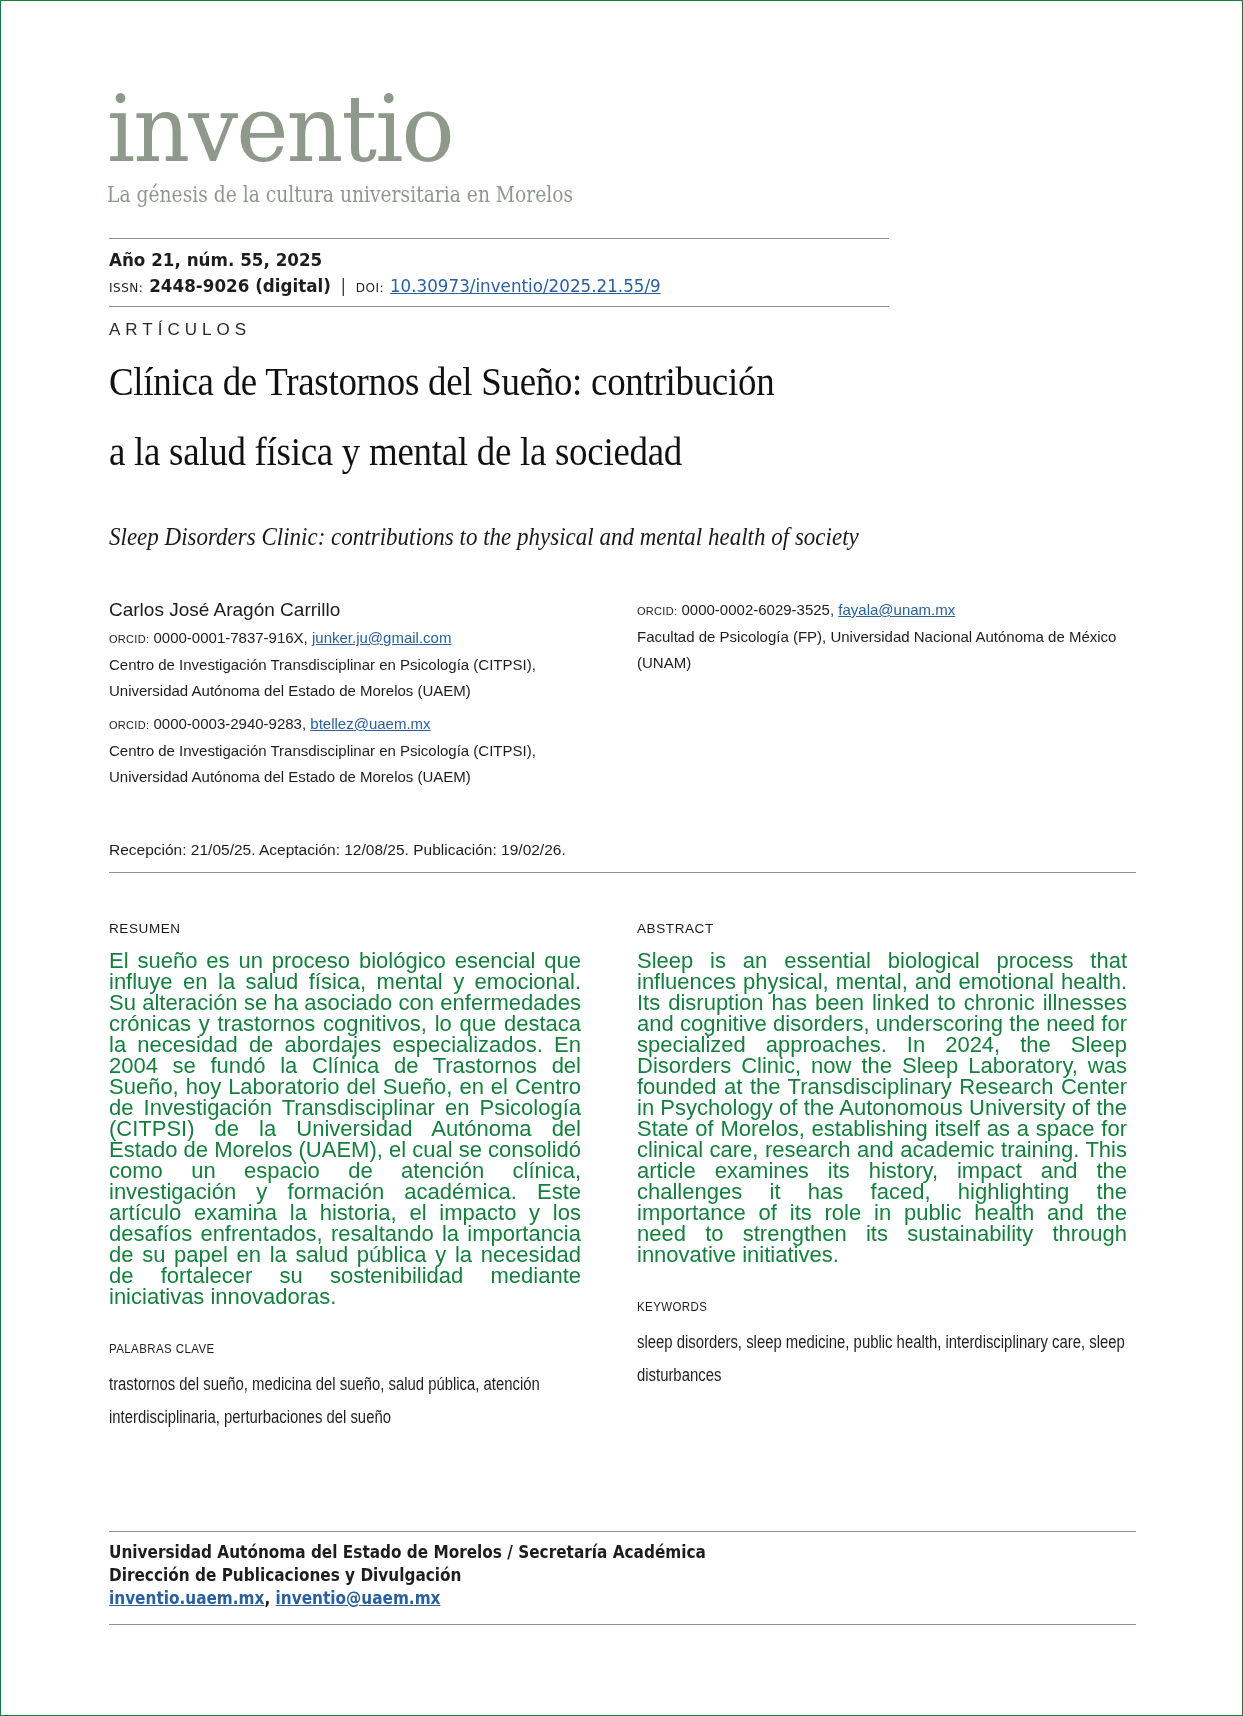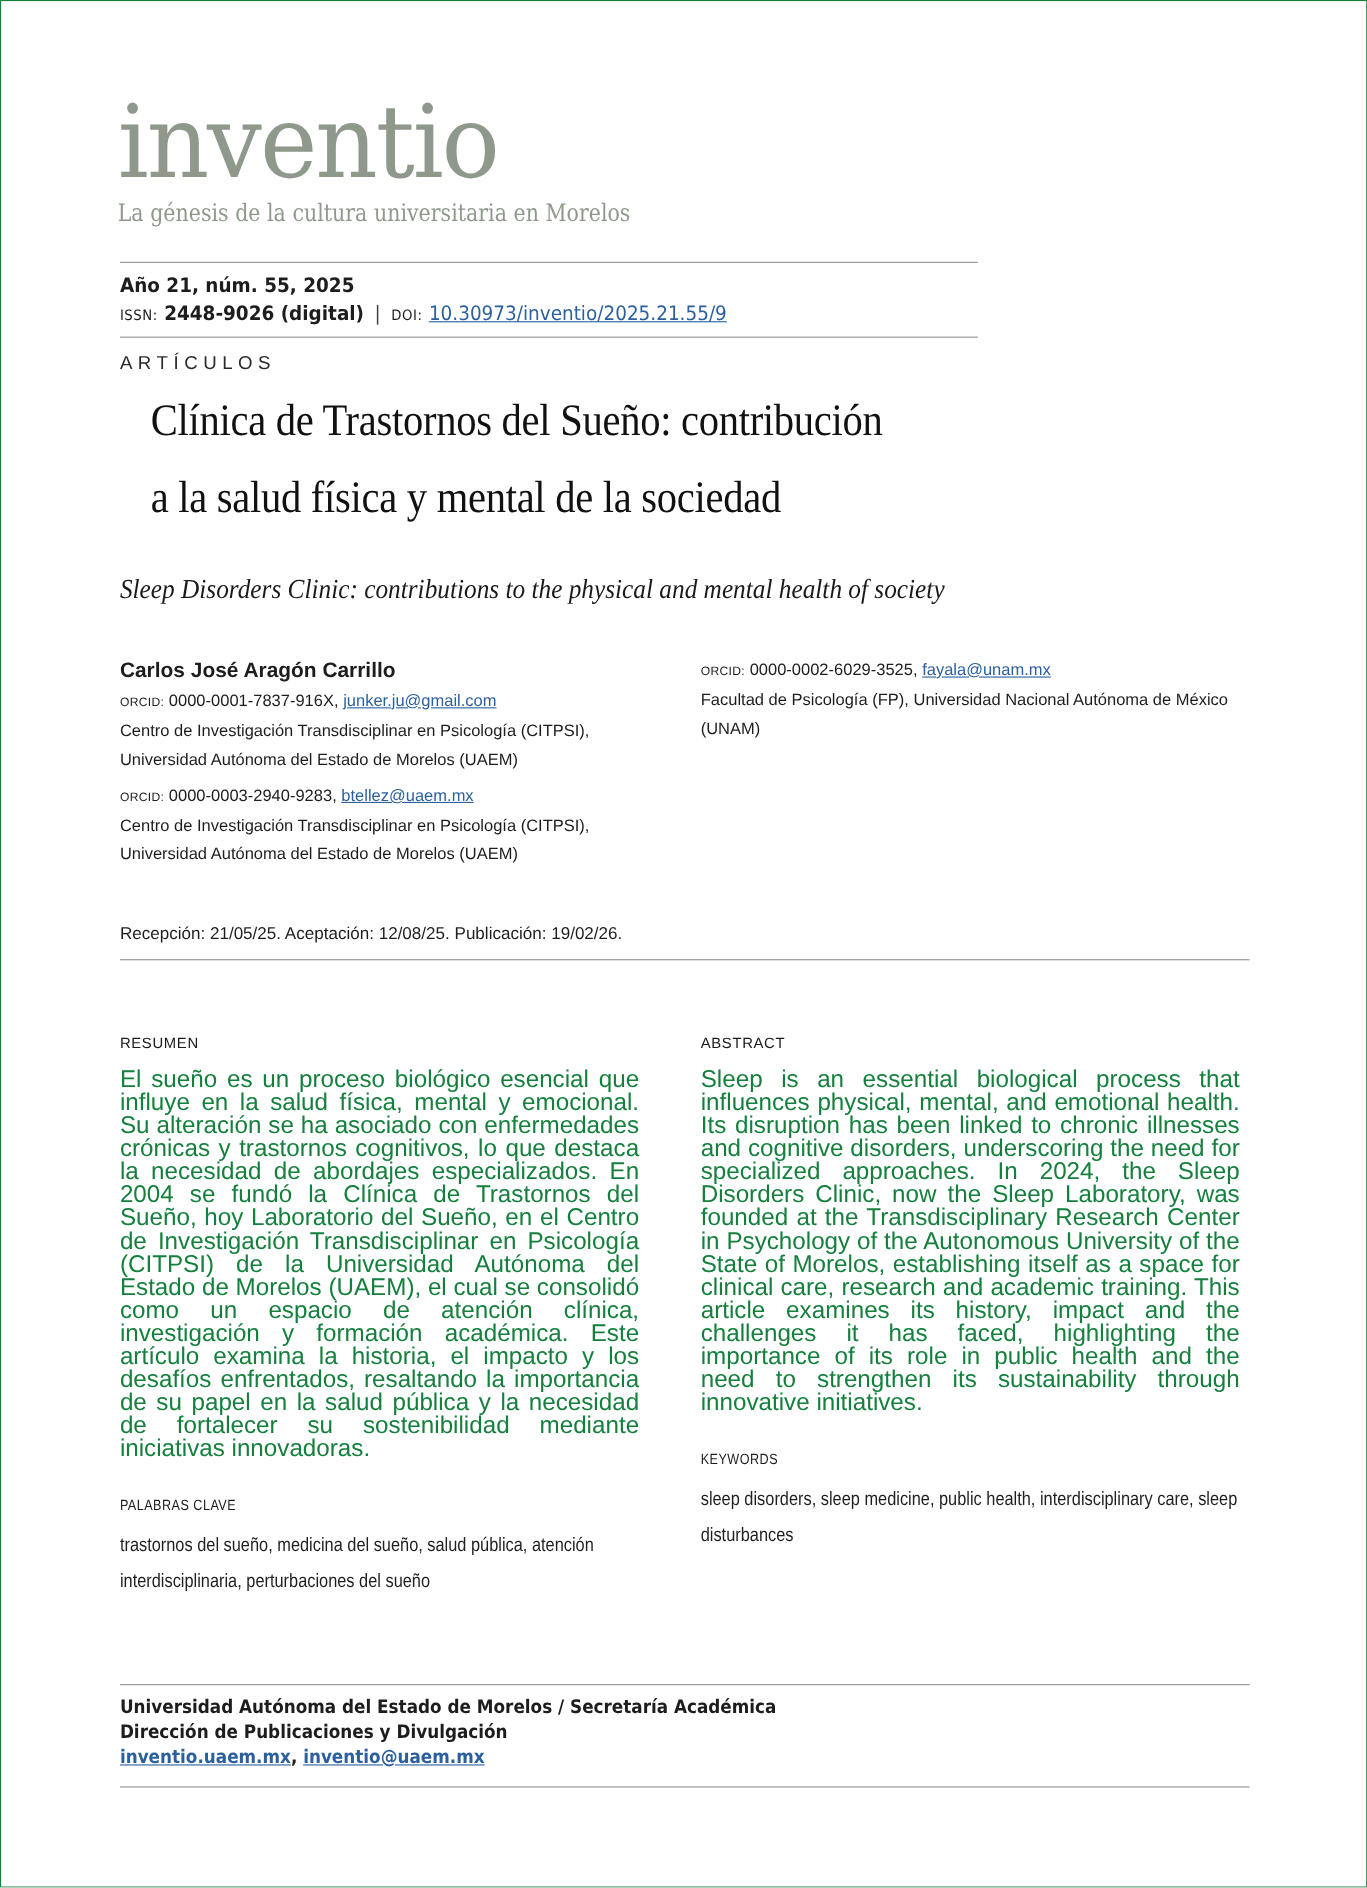--- a/index.html
+++ b/index.html
@@ -53,29 +53,29 @@
     white-space:nowrap;letter-spacing:-.3px;
   }
   .subtitle{
     font-family:"Liberation Serif",serif;
     font-style:italic;font-size:25px;color:#1a1a1a;
     transform:scaleX(.92);transform-origin:0 0;
     white-space:nowrap;
   }
 
   
-  .author .name{font-size:19px;font-weight:700;line-height:25px;margin-bottom:3px;}
+  .author .name{font-size:19px;font-weight:400;line-height:25px;margin-bottom:3px;}
   .author .meta{font-size:15px;line-height:26px;}
   .author .meta .sc2{font-size:11px;letter-spacing:.3px;}
 
   .dates{font-size:15.5px;}
 
   
   .col{font-size:17px;}
-  .col-head{font-size:13.5px;letter-spacing:.6px;color:#1a1a1a;margin-bottom:14px;margin-top:20px;}
+  .col-head{font-size:13.5px;letter-spacing:.6px;color:#1a1a1a;margin-bottom:14px;}
   .col-body{
     font-size:22px;line-height:21px;text-align:justify;color:#15803d;
   }
   .kw-block{margin-top:34px;transform:scaleX(.85);transform-origin:0 0;}
   .kw-head{font-size:13.5px;letter-spacing:.5px;margin-bottom:12px;}
   .kw-text{font-size:17.5px;line-height:33px;color:#1f1f1f;}
   .kw-wrap-left{width:556px;}
   .kw-wrap-right{width:578px;}
 
   
@@ -107,21 +107,21 @@
       <span class="pipe">|</span>
       <span class="sc">DOI:</span>
       <a class="lnk">10.30973/inventio/2025.21.55/9</a>
     </div>
   </div>
 
   <div class="rule" style="left:108px;top:305px;width:780px;"></div>
 
   <div class="abs articulos" style="left:108px;top:319px;">ARTÍCULOS</div>
 
-  <div class="abs" style="left:108px;top:345px;margin-left:28px;">
+  <div class="abs" style="left:108px;top:345px;">
     <div class="title-line">Clínica de Trastornos del Sueño: contribución</div>
     <div class="title-line">a la salud física y mental de la sociedad</div>
   </div>
 
   <div class="abs subtitle" style="left:108px;top:522px;">Sleep Disorders Clinic: contributions to the physical and mental health of society</div>
 
   <div class="abs author" style="left:108px;top:596px;width:500px;">
     <div class="name">Carlos José Aragón Carrillo</div>
     <div class="meta">
       <span class="sc2">ORCID:</span>

